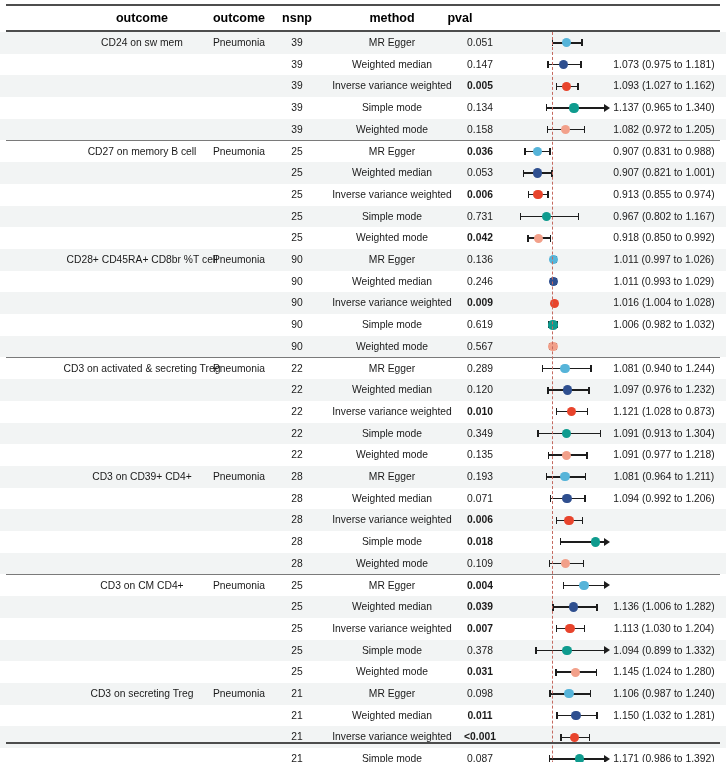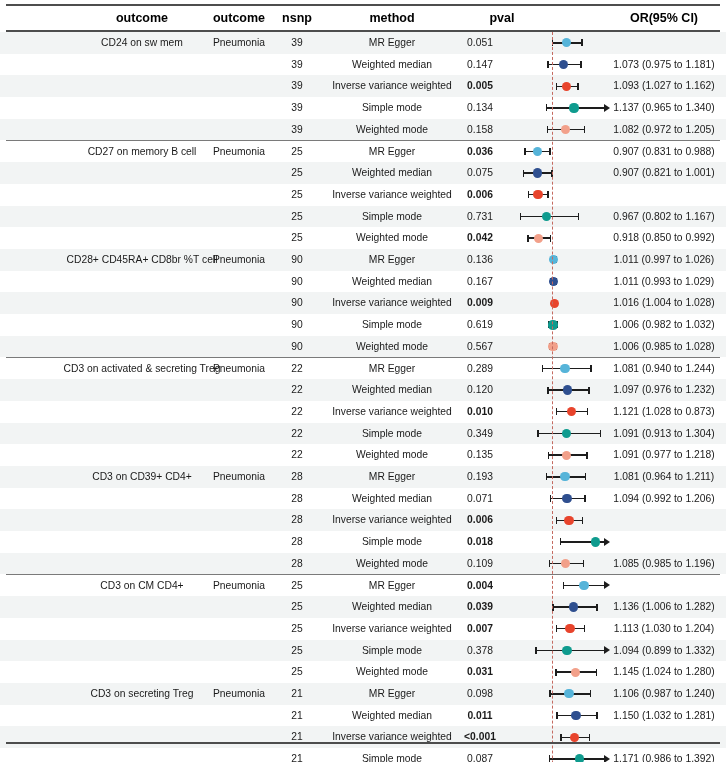--- a/index.html
+++ b/index.html
@@ -78,21 +78,21 @@
   .c-method   { left: 318px; width: 148px; text-align: center; }
   .c-pval     { left: 452px; width: 56px;  text-align: center; }
   .c-or       { left: 608px; width: 112px; text-align: center; }
   .bold { font-weight: bold; }
 
   
   .h-exposure { left: 8px;   width: 268px; }
   .h-outcome  { left: 200px; width: 78px;  }
   .h-nsnp     { left: 278px; width: 38px;  }
   .h-method   { left: 318px; width: 148px; }
-  .h-pval     { left: 474px; width: 56px;  }
+  .h-pval     { left: 432px; width: 56px;  }
   .h-or       { left: 608px; width: 112px; }
 
   
   #forest {
     position: absolute;
     left: 0;
     top: 0;
     width: 726px;
     height: 762px;
     pointer-events: none;
@@ -133,21 +133,20 @@
 <div id="plot">
 
   <div class="rule top"></div>
 
   <div class="hdr-row">
     <div class="hdr-cell h-exposure">outcome</div>
     <div class="hdr-cell h-outcome">outcome</div>
     <div class="hdr-cell h-nsnp">nsnp</div>
     <div class="hdr-cell h-method">method</div>
     <div class="hdr-cell h-pval">pval</div>
-    <div class="hdr-cell h-or">OR(95% CI)</div>
   </div>
 
   <div class="rule header"></div>
 
   <div id="rows">
       <div class="row stripe" style="top: 32px;">
         <div class="cell c-exposure">CD24 on sw mem</div>
         <div class="cell c-outcome">Pneumonia</div>
         <div class="cell c-nsnp">39</div>
         <div class="cell c-method">MR Egger</div>
@@ -192,29 +191,30 @@
         <div class="cell c-nsnp">25</div>
         <div class="cell c-method">MR Egger</div>
         <div class="cell c-pval bold">0.036</div>
         <div class="cell c-or">0.907 (0.831 to 0.988)</div>
       </div>
       <div class="row stripe" style="top: 162.2px;">
         <div class="cell c-exposure"></div>
         <div class="cell c-outcome"></div>
         <div class="cell c-nsnp">25</div>
         <div class="cell c-method">Weighted median</div>
-        <div class="cell c-pval">0.075</div>
+        <div class="cell c-pval">0.053</div>
         <div class="cell c-or">0.907 (0.821 to 1.001)</div>
       </div>
       <div class="row" style="top: 183.9px;">
         <div class="cell c-exposure"></div>
         <div class="cell c-outcome"></div>
         <div class="cell c-nsnp">25</div>
         <div class="cell c-method">Inverse variance weighted</div>
         <div class="cell c-pval bold">0.006</div>
+        <div class="cell c-or">0.913 (0.855 to 0.974)</div>
       </div>
       <div class="row stripe" style="top: 205.6px;">
         <div class="cell c-exposure"></div>
         <div class="cell c-outcome"></div>
         <div class="cell c-nsnp">25</div>
         <div class="cell c-method">Simple mode</div>
         <div class="cell c-pval">0.731</div>
         <div class="cell c-or">0.967 (0.802 to 1.167)</div>
       </div>
       <div class="row" style="top: 227.3px;">
@@ -232,21 +232,21 @@
         <div class="cell c-nsnp">90</div>
         <div class="cell c-method">MR Egger</div>
         <div class="cell c-pval">0.136</div>
         <div class="cell c-or">1.011 (0.997 to 1.026)</div>
       </div>
       <div class="row" style="top: 270.7px;">
         <div class="cell c-exposure"></div>
         <div class="cell c-outcome"></div>
         <div class="cell c-nsnp">90</div>
         <div class="cell c-method">Weighted median</div>
-        <div class="cell c-pval">0.167</div>
+        <div class="cell c-pval">0.246</div>
         <div class="cell c-or">1.011 (0.993 to 1.029)</div>
       </div>
       <div class="row stripe" style="top: 292.4px;">
         <div class="cell c-exposure"></div>
         <div class="cell c-outcome"></div>
         <div class="cell c-nsnp">90</div>
         <div class="cell c-method">Inverse variance weighted</div>
         <div class="cell c-pval bold">0.009</div>
         <div class="cell c-or">1.016 (1.004 to 1.028)</div>
       </div>
@@ -257,21 +257,20 @@
         <div class="cell c-method">Simple mode</div>
         <div class="cell c-pval">0.619</div>
         <div class="cell c-or">1.006 (0.982 to 1.032)</div>
       </div>
       <div class="row stripe" style="top: 335.8px;">
         <div class="cell c-exposure"></div>
         <div class="cell c-outcome"></div>
         <div class="cell c-nsnp">90</div>
         <div class="cell c-method">Weighted mode</div>
         <div class="cell c-pval">0.567</div>
-        <div class="cell c-or">1.006 (0.985 to 1.028)</div>
       </div>
       <div class="grp-rule" style="top: 357px;"></div>
       <div class="row" style="top: 357.5px;">
         <div class="cell c-exposure">CD3 on activated &amp; secreting Treg</div>
         <div class="cell c-outcome">Pneumonia</div>
         <div class="cell c-nsnp">22</div>
         <div class="cell c-method">MR Egger</div>
         <div class="cell c-pval">0.289</div>
         <div class="cell c-or">1.081 (0.940 to 1.244)</div>
       </div>
@@ -337,21 +336,20 @@
         <div class="cell c-nsnp">28</div>
         <div class="cell c-method">Simple mode</div>
         <div class="cell c-pval bold">0.018</div>
       </div>
       <div class="row stripe" style="top: 552.8px;">
         <div class="cell c-exposure"></div>
         <div class="cell c-outcome"></div>
         <div class="cell c-nsnp">28</div>
         <div class="cell c-method">Weighted mode</div>
         <div class="cell c-pval">0.109</div>
-        <div class="cell c-or">1.085 (0.985 to 1.196)</div>
       </div>
       <div class="grp-rule" style="top: 574px;"></div>
       <div class="row" style="top: 574.5px;">
         <div class="cell c-exposure">CD3 on CM CD4+</div>
         <div class="cell c-outcome">Pneumonia</div>
         <div class="cell c-nsnp">25</div>
         <div class="cell c-method">MR Egger</div>
         <div class="cell c-pval bold">0.004</div>
       </div>
       <div class="row stripe" style="top: 596.2px;">

